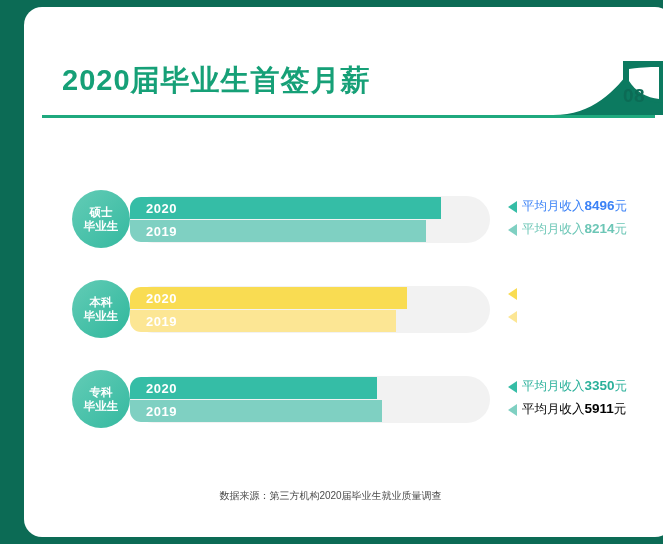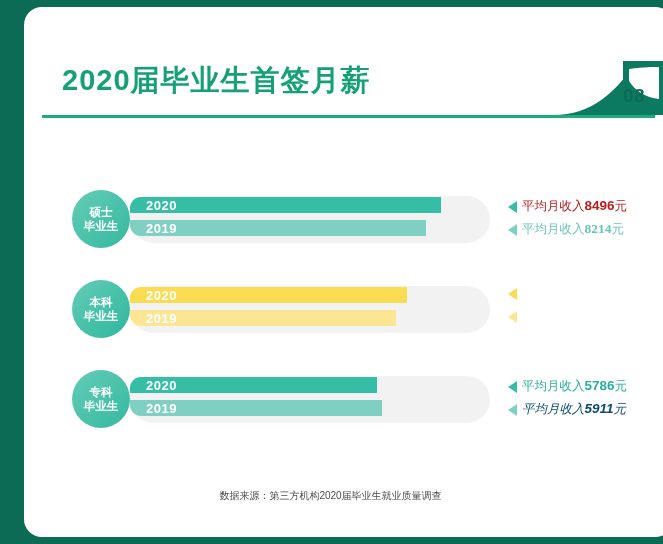--- a/index.html
+++ b/index.html
@@ -87,21 +87,21 @@
     position: absolute;
     top: 14px; left: 106px;
     height: 47px;
     border-radius: 24px;
     background: #f2f2f2;
   }
 
   .bar {
     position: absolute;
     left: 106px;
-    height: 16px;
+    height: 22px;
   }
   .bar-top { top: 15px; border-radius: 11px 0 0 0; }
   .bar-bot { top: 38px; border-radius: 0 0 0 11px; }
 
   .bar-label {
     position: absolute;
     left: 16px; top: 50%;
     transform: translateY(-50%);
     color: #ffffff;
     font-size: 13px;
@@ -164,26 +164,26 @@
           <div class="group-badge badge-green">
             <span>硕士</span>
             <span>毕业生</span>
           </div>
           <div class="track" style="width: 360px;"></div>
           <div class="bar bar-top" style="width: 311px; background: rgb(53, 189, 166);">
             <span class="bar-label">2020</span>
           </div>
           <div class="value-row v-top" style="left: 484px;">
             <span class="tri" style="border-right-color: rgb(53, 189, 166);"></span>
-            <span class="value-text" style="color: #b91c1c;"><span>平均月收入</span><b>8496</b><span>元</span></span>
+            <span class="value-text" style="color: #3b82f6;"><span>平均月收入</span><b>8496</b><span>元</span></span>
           </div>
           <div class="bar bar-bot" style="width: 296px; background: rgb(127, 208, 194);">
             <span class="bar-label">2019</span>
           </div>
-          <div class="value-row v-bot" style="left: 484px; font-family: Liberation Serif, serif;">
+          <div class="value-row v-bot" style="left: 484px;">
             <span class="tri" style="border-right-color: rgb(127, 208, 194);"></span>
             <span class="value-text" style="color: rgb(108, 198, 182);"><span>平均月收入</span><b>8214</b><span>元</span></span>
           </div>
         </div>
         <div class="bar-group" style="top: 140px; text-decoration: underline;">
           <div class="group-badge badge-yellow">
             <span>本科</span>
             <span>毕业生</span>
           </div>
           <div class="track" style="width: 360px;"></div>
@@ -204,27 +204,27 @@
           <div class="group-badge badge-green">
             <span>专科</span>
             <span>毕业生</span>
           </div>
           <div class="track" style="width: 360px;"></div>
           <div class="bar bar-top" style="width: 247px; background: rgb(53, 189, 166);">
             <span class="bar-label">2020</span>
           </div>
           <div class="value-row v-top" style="left: 484px;">
             <span class="tri" style="border-right-color: rgb(53, 189, 166);"></span>
-            <span class="value-text" style="color: rgb(42, 176, 154);"><span>平均月收入</span><b>5786</b><span>元</span></span>
+            <span class="value-text" style="color: rgb(42, 176, 154);"><span>平均月收入</span><b>3350</b><span>元</span></span>
           </div>
           <div class="bar bar-bot" style="width: 252px; background: rgb(127, 208, 194);">
             <span class="bar-label">2019</span>
           </div>
           <div class="value-row v-bot" style="left: 484px;">
             <span class="tri" style="border-right-color: rgb(127, 208, 194);"></span>
-            <span class="value-text" style="color: #0c4a6e; font-style: italic;"><span>平均月收入</span><b>5911</b><span>元</span></span>
+            <span class="value-text" style="color: #000000;"><span>平均月收入</span><b>5911</b><span>元</span></span>
           </div>
         </div>
       </div>
 
     <div id="source-note">数据来源：第三方机构2020届毕业生就业质量调查</div>
   </div>
 </div>
 
 </body></html>

